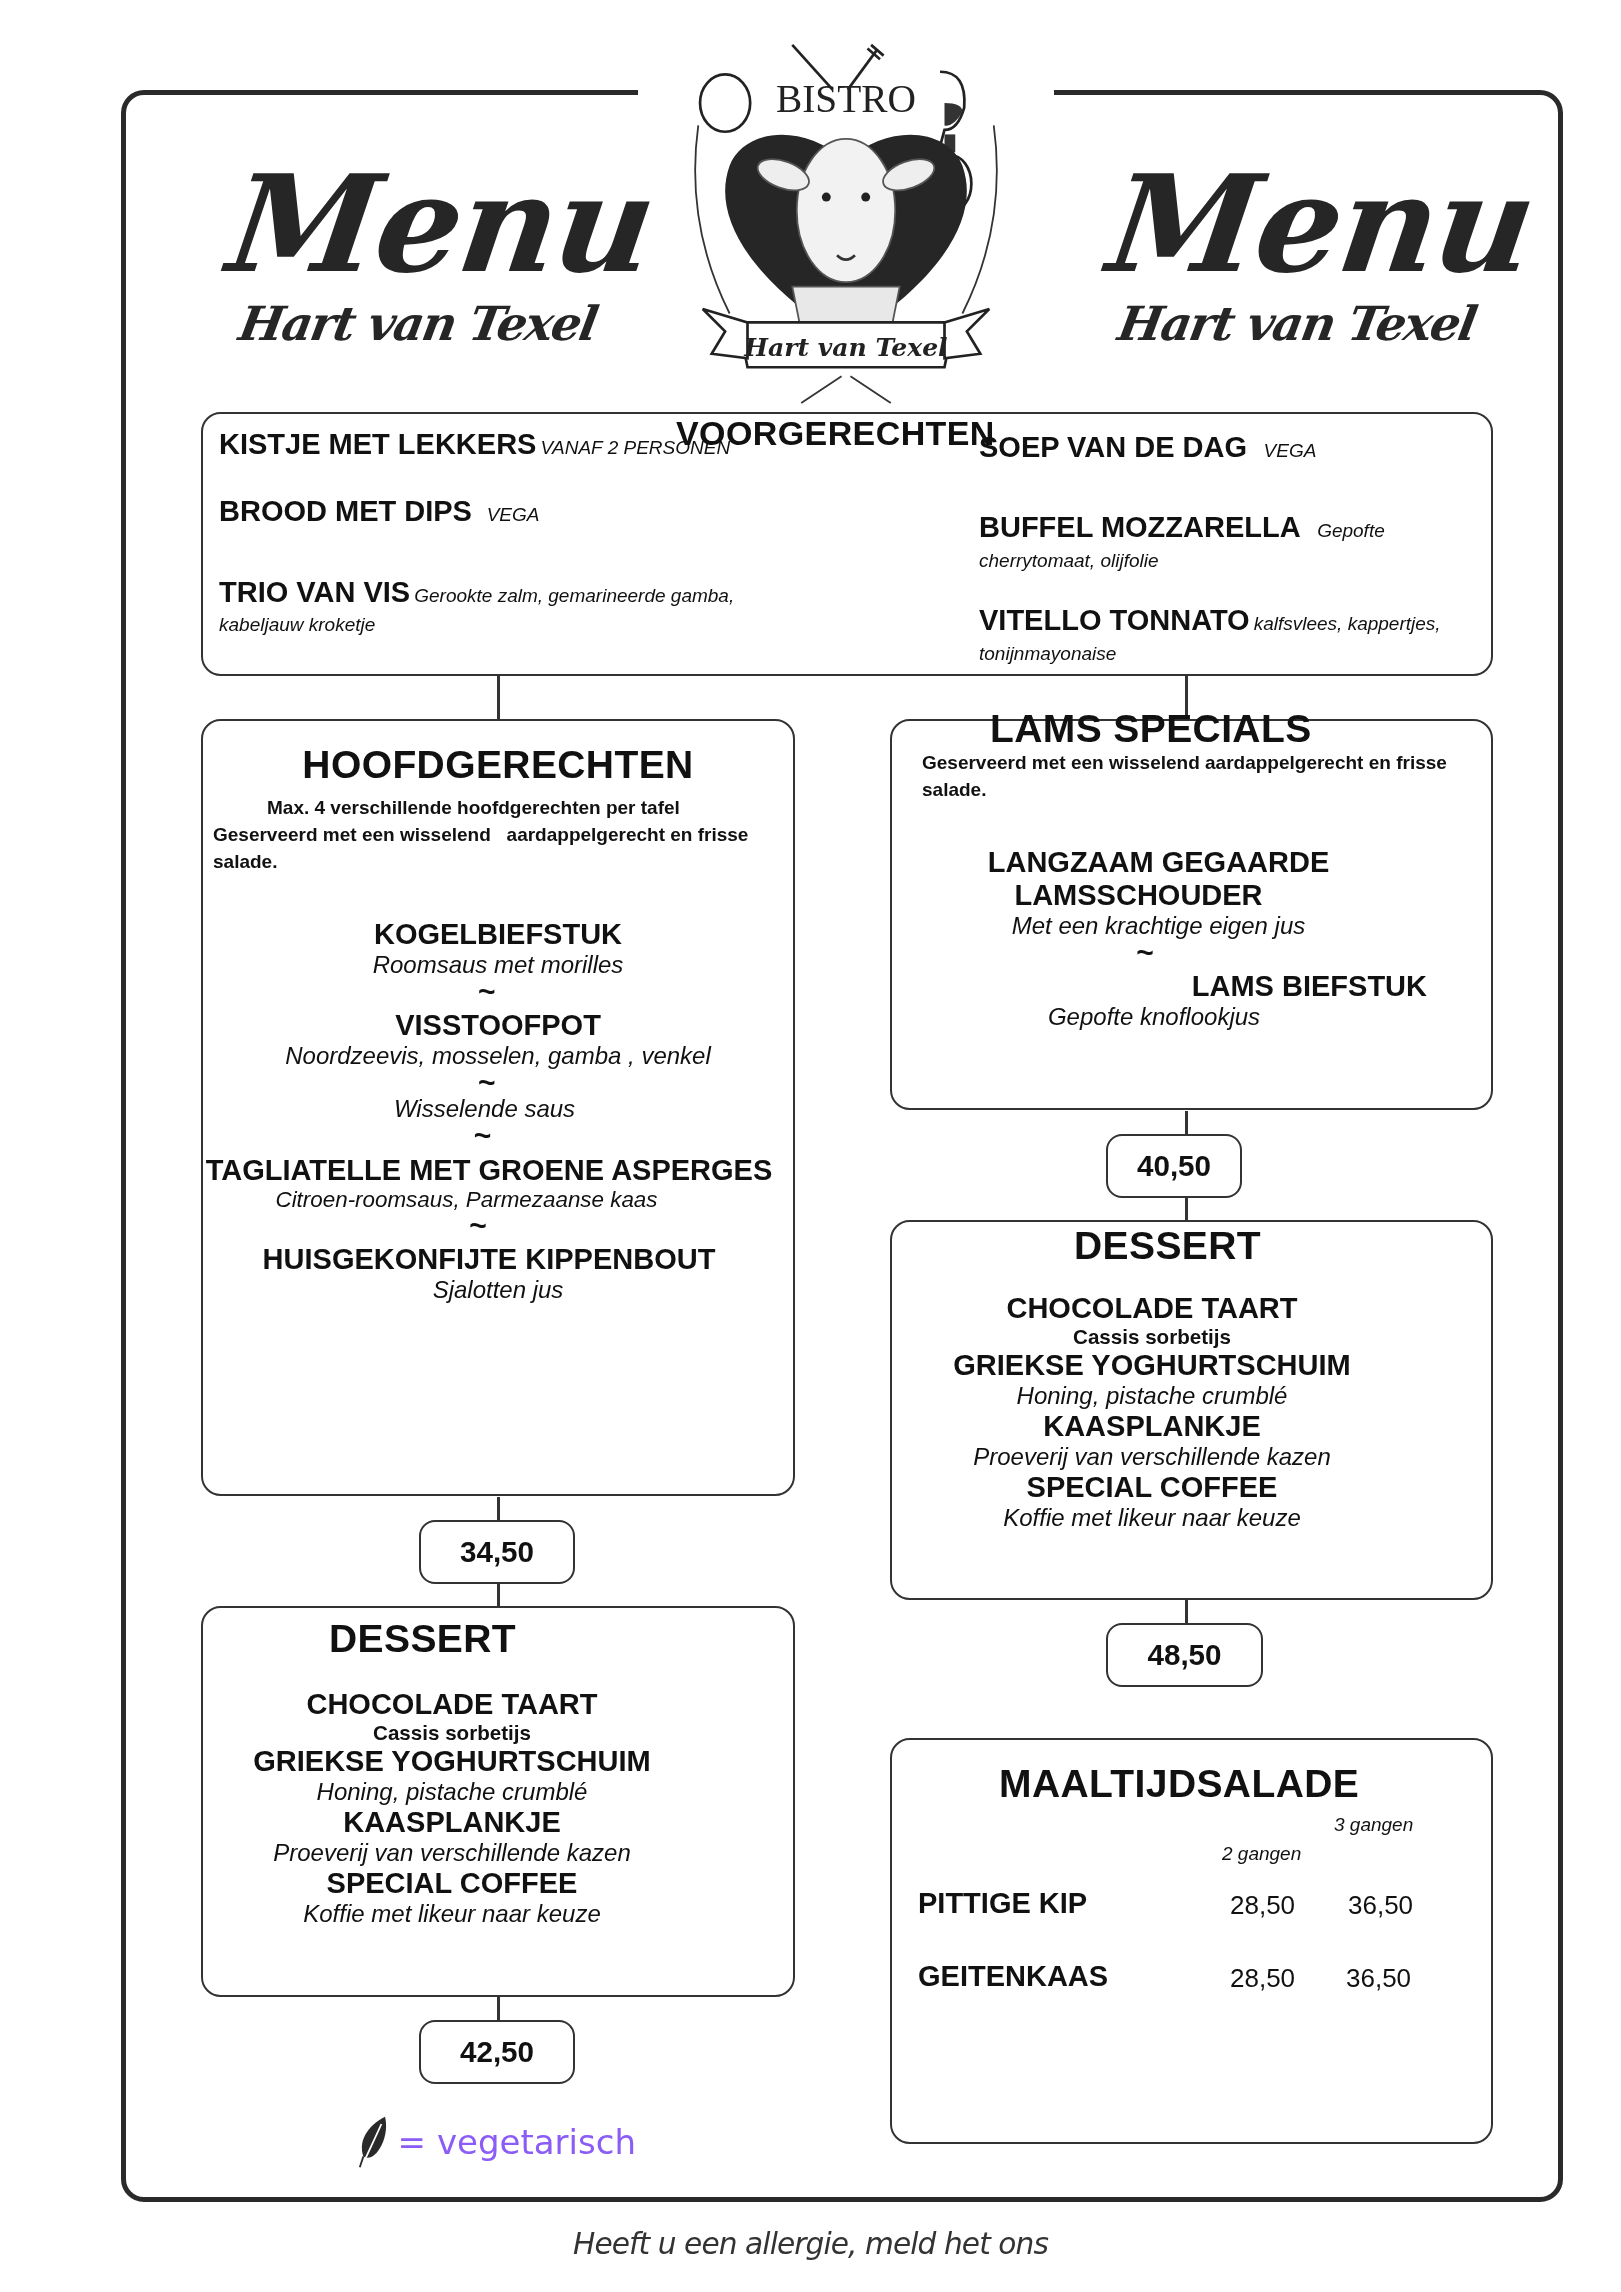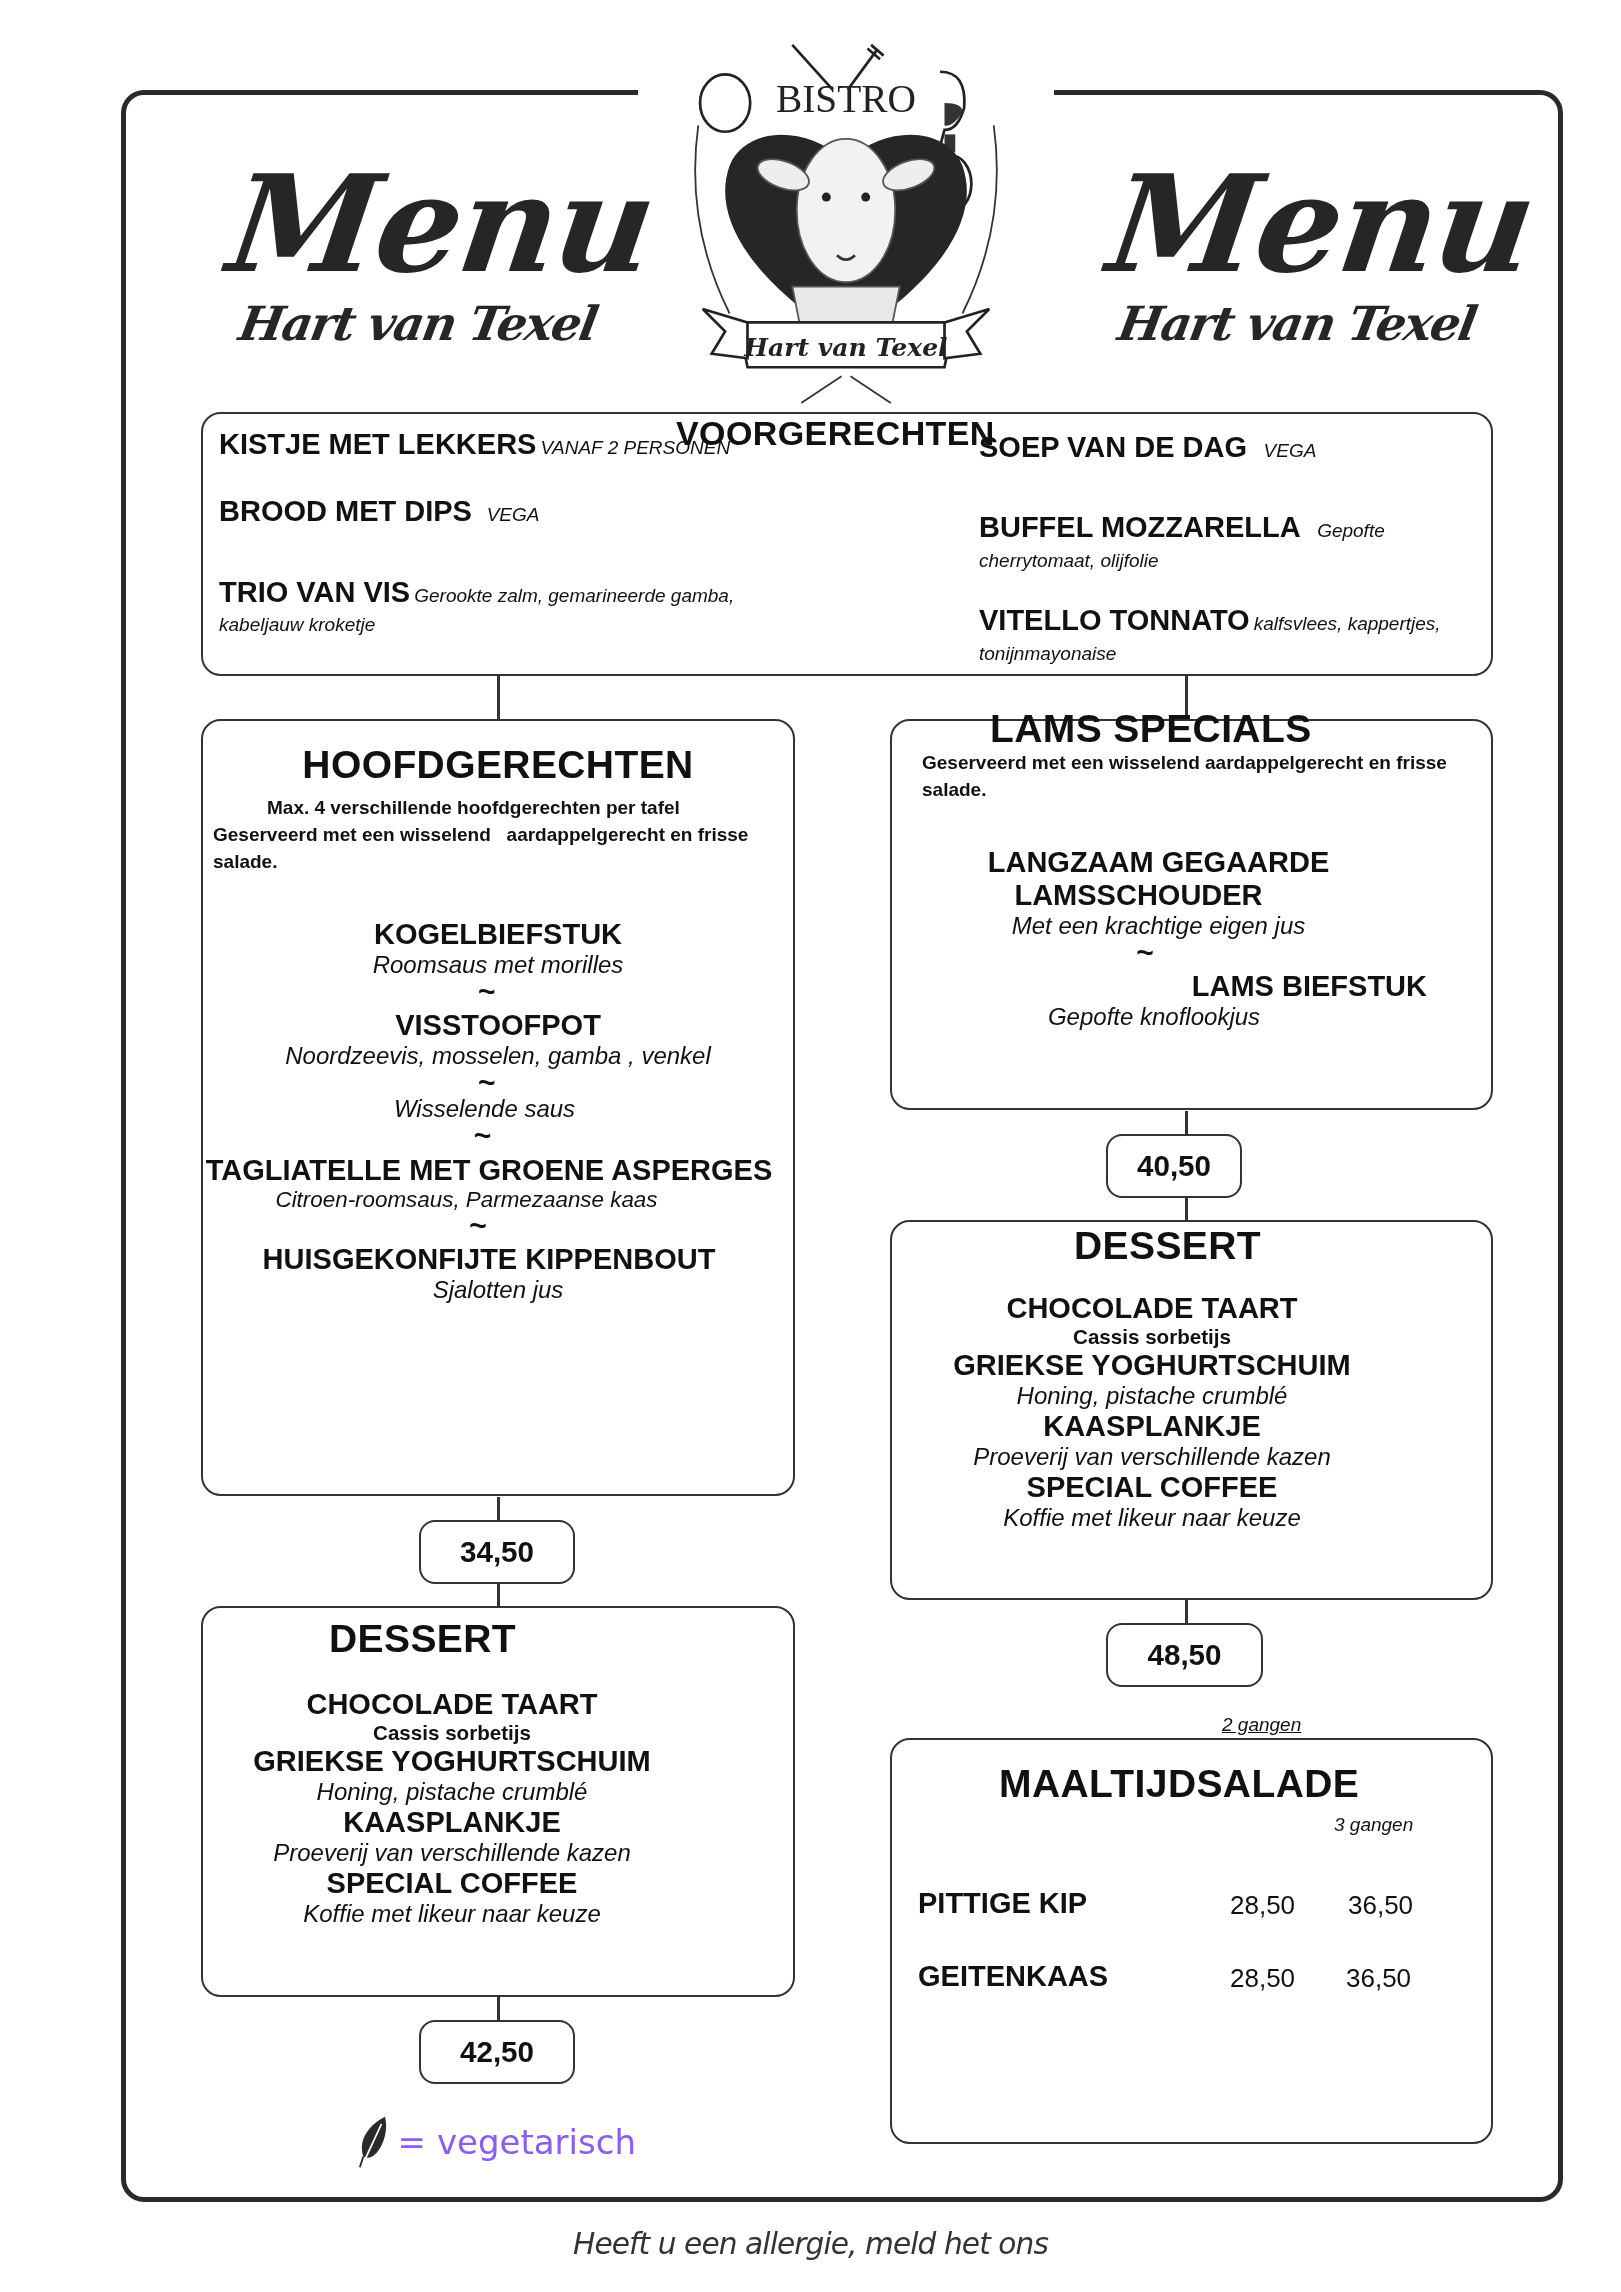--- a/index.html
+++ b/index.html
@@ -203,21 +203,21 @@
   <div class="t-item">KAASPLANKJE</div>
   <div class="t-desc">Proeverij van verschillende kazen</div>
   <div class="t-item">SPECIAL COFFEE</div>
   <div class="t-desc">Koffie met likeur naar keuze</div>
 </div>
 <div class="conn" style="left:1185px; top:1600px; height:24px;"></div>
 <div class="pill" style="left:1106px; top:1623px; width:157px; height:64px;">48,50</div>
 
 <div class="box" style="left:890px; top:1738px; width:603px; height:406px;"></div>
 <div class="abs t-head" style="left:999px; top:1762px;">MAALTIJDSALADE</div>
-<div class="abs t-small-it" style="left:1222px; top:1714px;text-decoration:underline;">2 gangen</div>
+<div class="abs t-small-it" style="left:1222px; top:1843px;">2 gangen</div>
 <div class="abs t-small-it" style="left:1334px; top:1814px;">3 gangen</div>
 
 <div>
   <div class="abs t-item" style="left:918px; top:1887px;">PITTIGE KIP</div>
   <div class="abs" style="left:1230px; top:1890px; font-size:26px;">28,50</div>
   <div class="abs" style="left:1348px; top:1890px; font-size:26px;">36,50</div>
 </div>
 <div>
   <div class="abs t-item" style="left:918px; top:1960px;">GEITENKAAS</div>
   <div class="abs" style="left:1230px; top:1963px; font-size:26px;">28,50</div>

